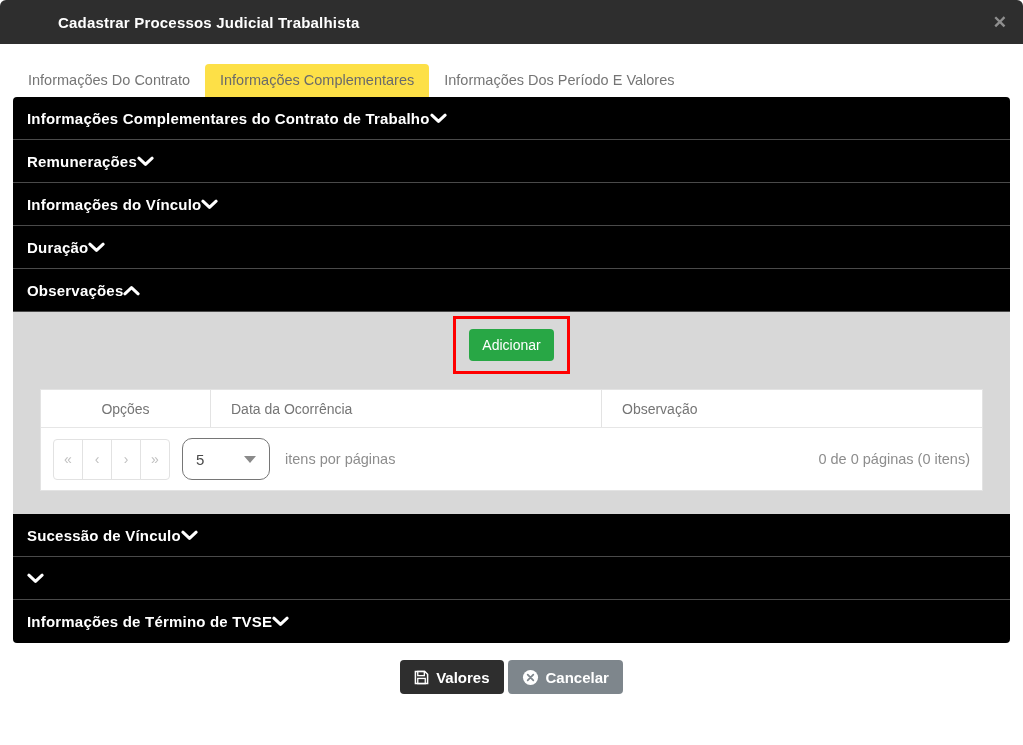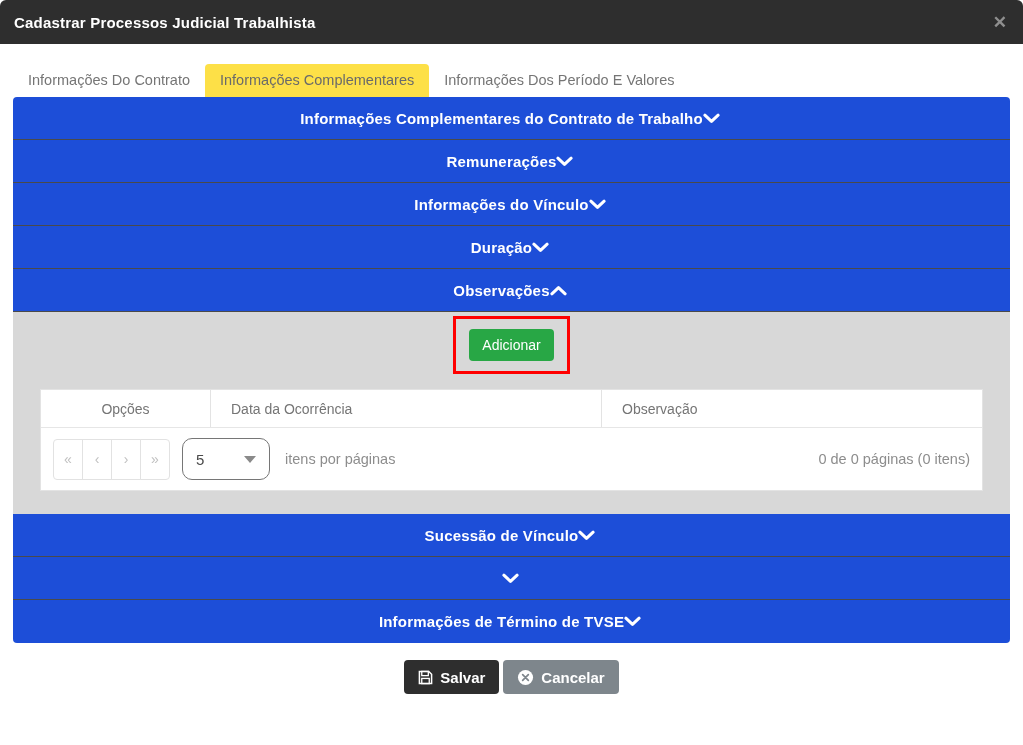--- a/index.html
+++ b/index.html
@@ -19,20 +19,21 @@
     display: flex;
     align-items: center;
     justify-content: space-between;
     padding: 0 16px 0 14px;
   }
   .modal-title {
     color: #ffffff;
     font-size: 15px;
     font-weight: bold;
     letter-spacing: .2px;
+    margin-left: 44px;
   }
   .close-btn {
     color: #8f8f8f;
     font-size: 17px;
     font-weight: bold;
     cursor: pointer;
     line-height: 1;
   }
 
   
@@ -52,25 +53,25 @@
   .tab.active {
     background: #fde047;
     color: #6a6a6a;
     border-radius: 4px 4px 0 0;
   }
 
   
   .accordion { margin: 0 13px; }
   .acc-header {
     height: 43px;
-    background: #1d4ed8;
+    background: #000000;
     color: #ffffff;
     display: flex;
     align-items: center;
-    justify-content: center;
+    justify-content: flex-start;
     padding: 0 17px 0 14px;
     border-bottom: 1px solid #4a4a4a;
     cursor: pointer;
   }
   .acc-header:first-child { border-radius: 4px 4px 0 0; }
   .acc-header.last { border-radius: 0 0 4px 4px; border-bottom: none; }
   .acc-title { font-size: 15px; font-weight: bold; letter-spacing: .2px; }
   .chev { width: 17px; height: 11px; display: block; }
 
   
@@ -300,21 +301,21 @@
 
 <div class="footer">
   <button class="btn-footer btn-salvar">
     <span>
       <svg class="icon-svg" width="15" height="15" viewBox="0 0 16 16">
         <path d="M1.5 1.5 h10 l3 3 v10 h-13 z" fill="none" stroke="#ffffff" stroke-width="1.6"></path>
         <rect x="4" y="1.5" width="7" height="4.5" fill="none" stroke="#ffffff" stroke-width="1.4"></rect>
         <rect x="4" y="9" width="8" height="5.5" fill="none" stroke="#ffffff" stroke-width="1.4"></rect>
       </svg>
     </span>
-    <span>Salvar</span>
+    <span>Valores</span>
   </button>
   <button class="btn-footer btn-cancelar">
     <span>
       <svg class="icon-svg" width="17" height="17" viewBox="0 0 18 18">
         <circle cx="9" cy="9" r="8" fill="#ffffff"></circle>
         <path d="M6 6 L12 12 M12 6 L6 12" stroke="#7e868c" stroke-width="1.8" stroke-linecap="round"></path>
       </svg>
     </span>
     <span>Cancelar</span>
   </button>

